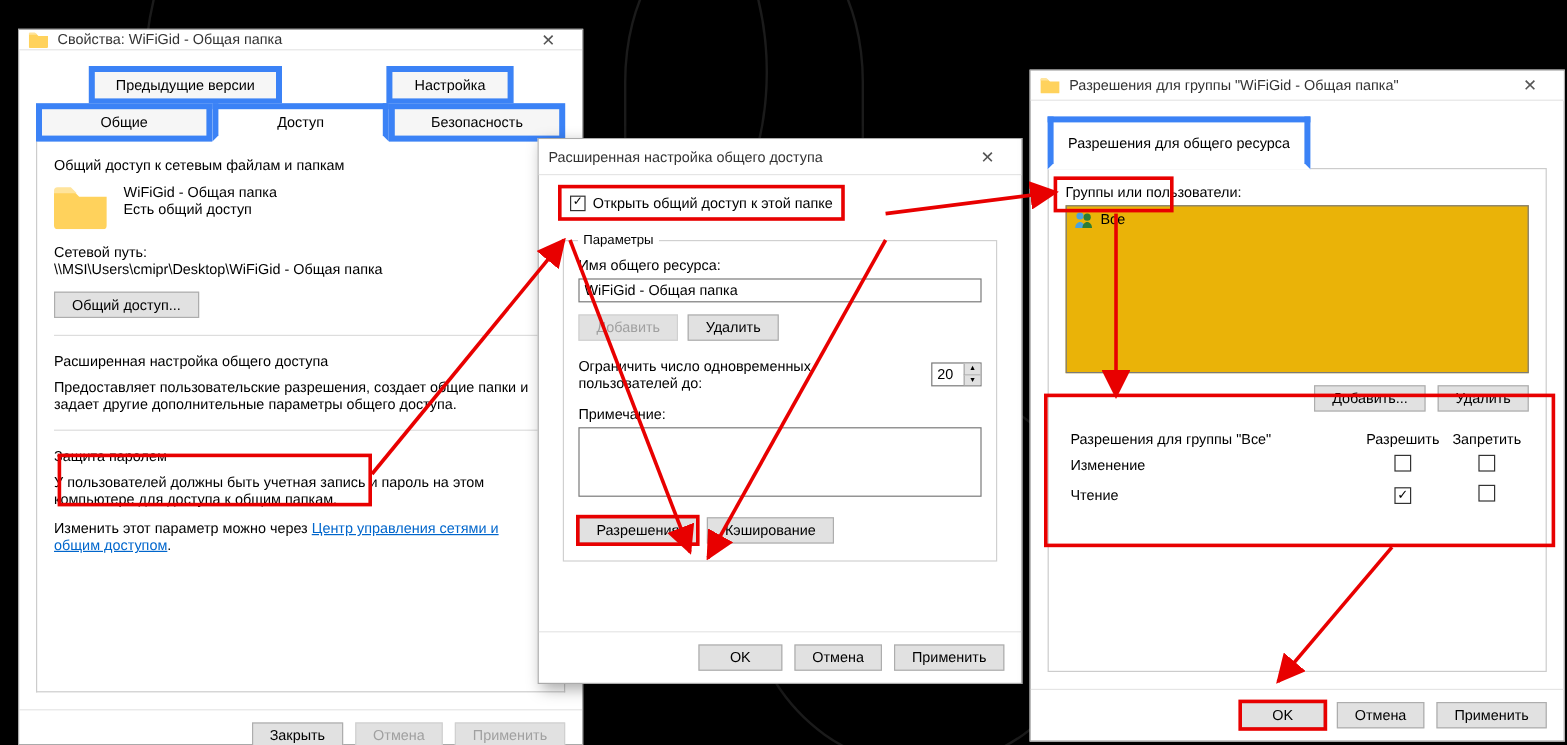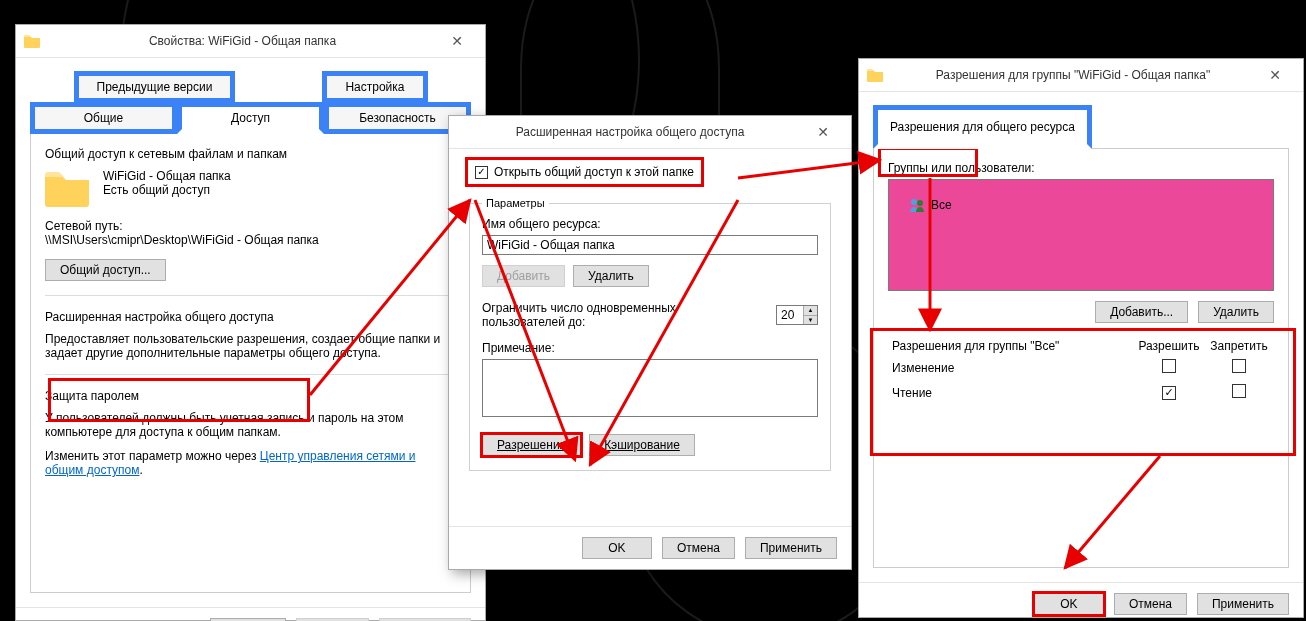--- a/index.html
+++ b/index.html
@@ -28,25 +28,24 @@
     background: #fff;
     border: 1px solid #aaa;
     box-shadow: 4px 4px 12px rgba(0,0,0,.35);
     display: flex;
     flex-direction: column;
   }
   .titlebar {
     height: 30px;
     display: flex;
     align-items: center;
-    padding: 16px 8px;
+    padding: 0 8px;
     background: #fff;
     color: #333;
     border-bottom: 1px solid #e5e5e5;
-    text-align: center;
   }
   .titlebar .title { flex: 1; font-size: 12px; }
   .titlebar .close {
     width: 40px; height: 100%;
     display: flex; align-items: center; justify-content: center;
     color: #555; font-size: 14px;
     cursor: pointer;
   }
 
   .folder-icon {
@@ -144,22 +143,22 @@
   .chk {
     width: 13px; height: 13px; border: 1px solid #333; display: inline-flex;
     align-items: center; justify-content: center; background: #fff; font-size: 10px;
   }
   .chk.checked::after { content: "✓"; color: #000; line-height: 1; }
 
   
   #win-perm { left: 858px; top: 58px; width: 446px; height: 560px; }
   #win-perm .tab { padding: 10px 12px; }
   .listbox {
-    border: 1px solid #7a7a7a; height: 112px; background: #ec4899;
-    overflow: auto; padding: 16px;
+    border: 1px solid #7a7a7a; height: 140px; background: #eab308;
+    overflow: auto; padding: 2px;
   }
   .list-item {
     display: flex; align-items: center; gap: 6px; padding: 2px 4px;
   }
   .users-icon { width: 16px; height: 14px; }
   .perm-table { width: 100%; border-collapse: collapse; font-size: 12px; margin-top: 4px; }
   .perm-table th { text-align: left; font-weight: normal; padding: 2px 4px; }
   .perm-table th.c, .perm-table td.c { text-align: center; width: 70px; }
   .perm-table td { padding: 4px; }
   .perm-box {
@@ -279,21 +278,21 @@
           <span class="spin-btns">
             <div>▲</div>
             <div>▼</div>
           </span>
         </span>
       </div>
 
       <div style="margin-bottom:4px;">Примечание:</div>
       <textarea style="width: 100%; height: 58px; margin-bottom: 14px;"></textarea>
 
-      <div style="display:flex; gap:8px;text-decoration:underline;">
+      <div style="display:flex; gap:8px;">
         <span id="btn-perm" class="btn hl-red">Разрешения</span>
         <span class="btn">Кэширование</span>
       </div>
     </fieldset>
   </div>
   <div class="bottom-btns">
     <span class="btn">OK</span>
     <span class="btn">Отмена</span>
     <span class="btn">Применить</span>
   </div>

